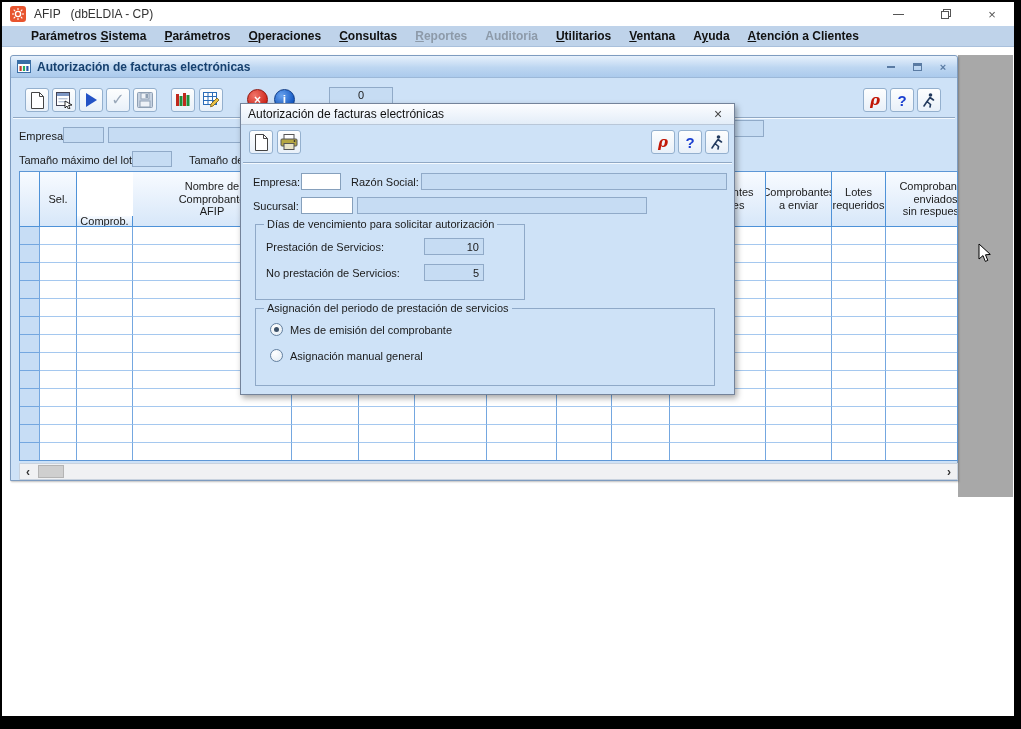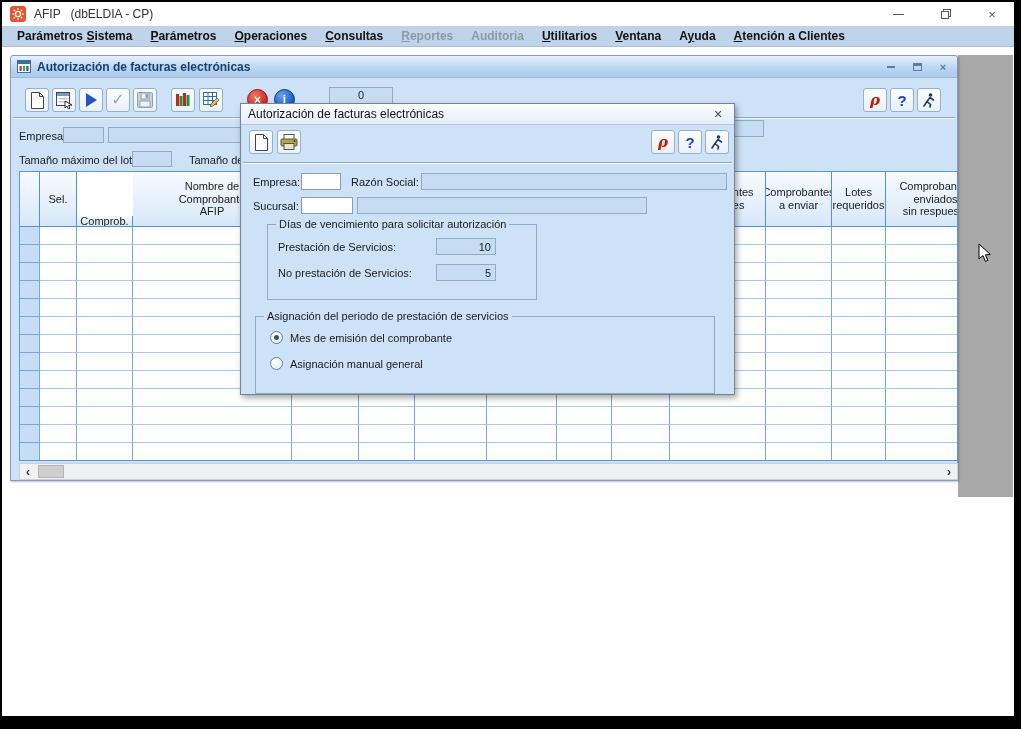--- a/index.html
+++ b/index.html
@@ -13,21 +13,21 @@
   .titlebar .title { position:absolute; left:32px; top:5px; font-size:12px; color:#333; white-space:pre; }
   .capbtn { position:absolute; top:0; width:40px; height:24px; display:flex; align-items:center; justify-content:center; }
   .cap-min  { right:96px; } .cap-restore { right:48px; } .cap-close { right:2px; }
   .minbar { width:11px; height:1px; background:#555; }
   .restore-shape { position:relative; width:10px; height:10px; }
   .restore-shape .b { position:absolute; border:1px solid #555; width:8px; height:8px; background:#fff; }
   .restore-shape .b1 { left:2px; top:0; } .restore-shape .b2 { left:0; top:2px; }
   .xglyph { font-size:13px; color:#555; line-height:1; }
 
   
-  .menubar { position:absolute; left:0; top:24px; width:100%; height:21px; background:#bfd3ea; border-bottom:1px solid #a9c0dc; display:flex; align-items:center; padding-left:6px; }
+  .menubar { position:absolute; left:0; top:24px; width:100%; height:21px; background:#bfd3ea; border-bottom:1px solid #a9c0dc; display:flex; align-items:center; padding-left:20px; }
   .menu-item { padding:3px 9px; font-size:12px; font-weight:bold; color:#111; white-space:nowrap; }
   .menu-item.disabled { color:#8d9aa9; }
   .menu-item u { text-decoration:underline; }
 
   
   .mdi-client { position:absolute; left:0; top:46px; width:1012px; height:650px; background:#fff; }
   .gray-band { position:absolute; left:956px; top:7px; width:55px; height:442px; background:#a8a8a8; }
 
   
   .child-window { position:absolute; left:8px; top:7px; width:948px; height:426px; background:#cee2f7; border:1px solid #7e9cc0; border-radius:3px 3px 0 0; box-shadow:1px 1px 2px rgba(0,0,0,.25); }
@@ -523,33 +523,33 @@
 
         <span class="lbl" style="left:12px; top:72px;">Empresa:</span>
         <div class="field" style="left:60px; top:69px; width:40px; height:17px;"><span></span></div>
         <span class="lbl" style="left:110px; top:72px;">Razón Social:</span>
         <div class="field-d" style="left:180px; top:69px; width:306px; height:17px;"><span></span></div>
 
         <span class="lbl" style="left:12px; top:96px;">Sucursal:</span>
         <div class="field" style="left:60px; top:93px; width:52px; height:17px;"><span></span></div>
         <div class="field-d" style="left:116px; top:93px; width:290px; height:17px;"><span></span></div>
 
-        <div class="groupbox" style="left:14px; top:120px; width:270px; height:76px;margin-left:12px;">
+        <div class="groupbox" style="left:14px; top:120px; width:270px; height:76px;">
           <span class="legend">Días de vencimiento para solicitar autorización</span>
           <span class="lbl" style="left:10px; top:16px;">Prestación de Servicios:</span>
           <div class="field-d" style="left:168px; top:13px; width:60px; height:17px;">
               <span class="val-r">10</span>
             </div>
           <span class="lbl" style="left:10px; top:42px;">No prestación de Servicios:</span>
           <div class="field-d" style="left:168px; top:39px; width:60px; height:17px;">
               <span class="val-r">5</span>
             </div>
         </div>
 
-        <div class="groupbox" style="left:14px; top:212px; width:460px; height:78px;">
+        <div class="groupbox" style="left:14px; top:204px; width:460px; height:78px;">
           <span class="legend">Asignación del periodo de prestación de servicios</span>
           <div class="radio sel" style="left:14px; top:14px;"></div>
           <span class="lbl" style="left:34px; top:15px;">Mes de emisión del comprobante</span>
           <div class="radio" style="left:14px; top:40px;"></div>
           <span class="lbl" style="left:34px; top:41px;">Asignación manual general</span>
         </div>
       </div>
 
       <svg class="cursor" style="left:976px; top:195px;" width="14" height="20" viewBox="0 0 14 20">
         <path d="M1 1 L1 16 L5 12.6 L7.3 18.4 L9.8 17.4 L7.5 11.8 L12.3 11.4 Z" fill="#fff" stroke="#000" stroke-width="1"></path>

